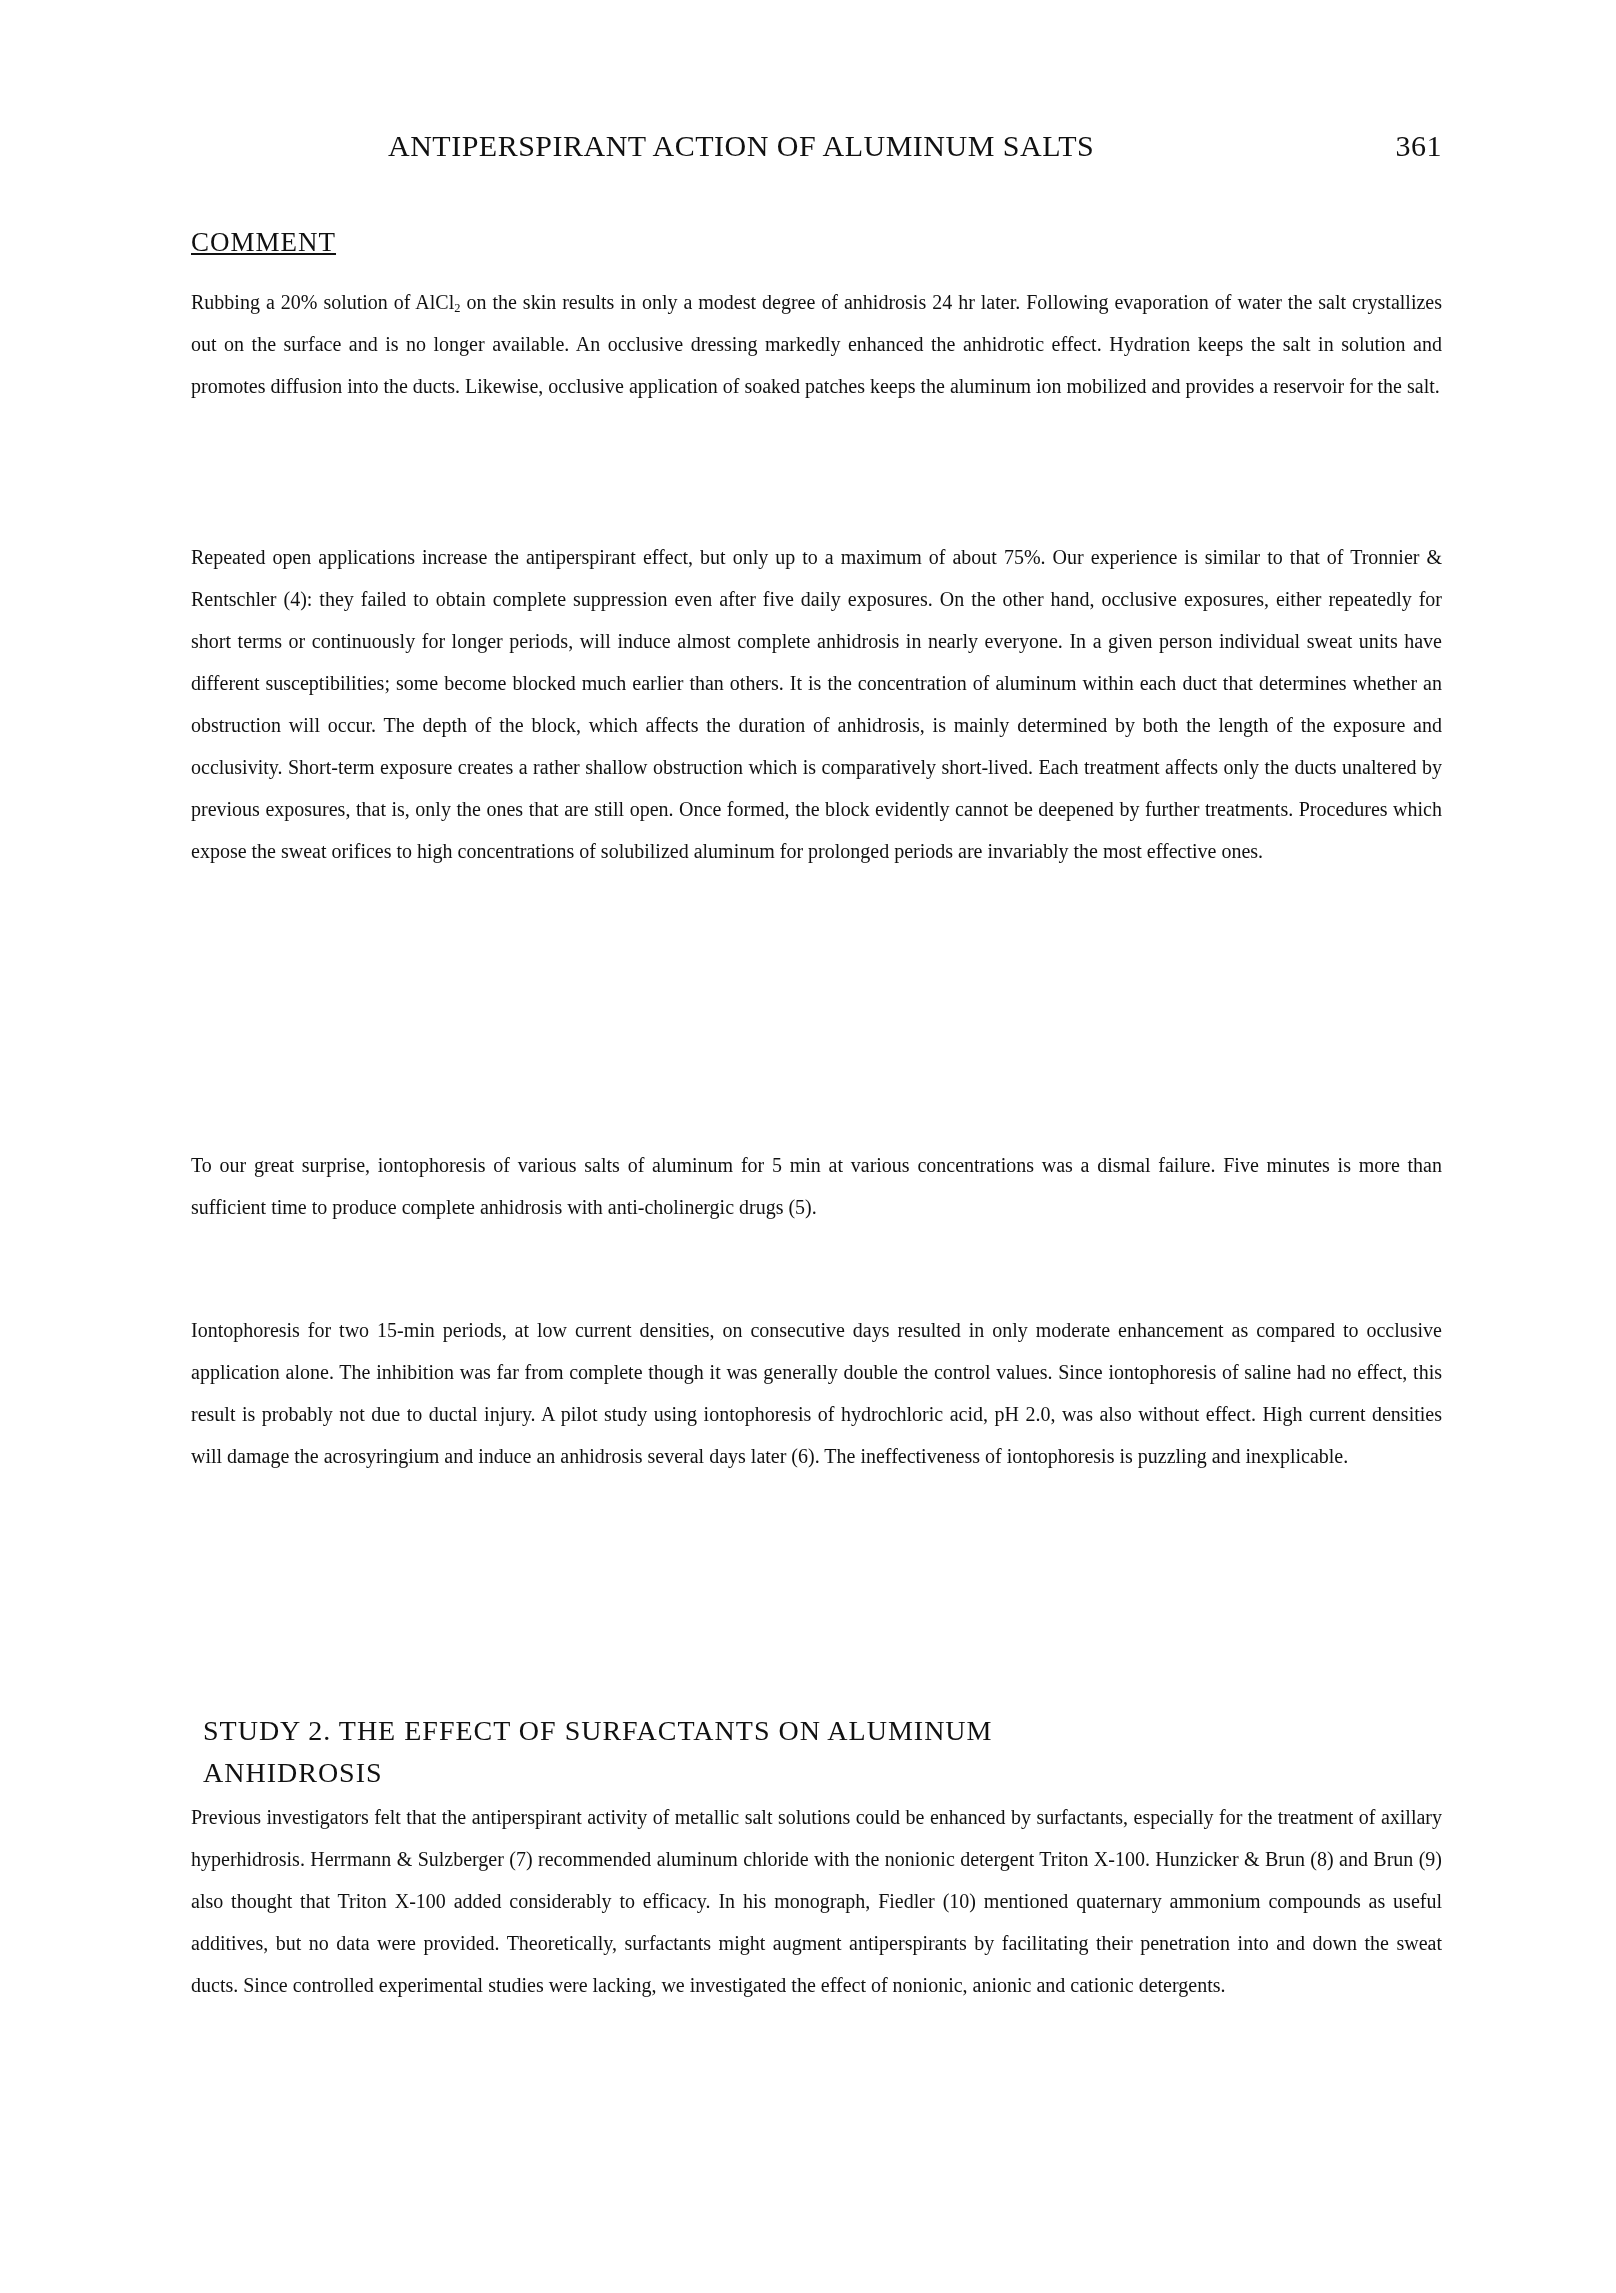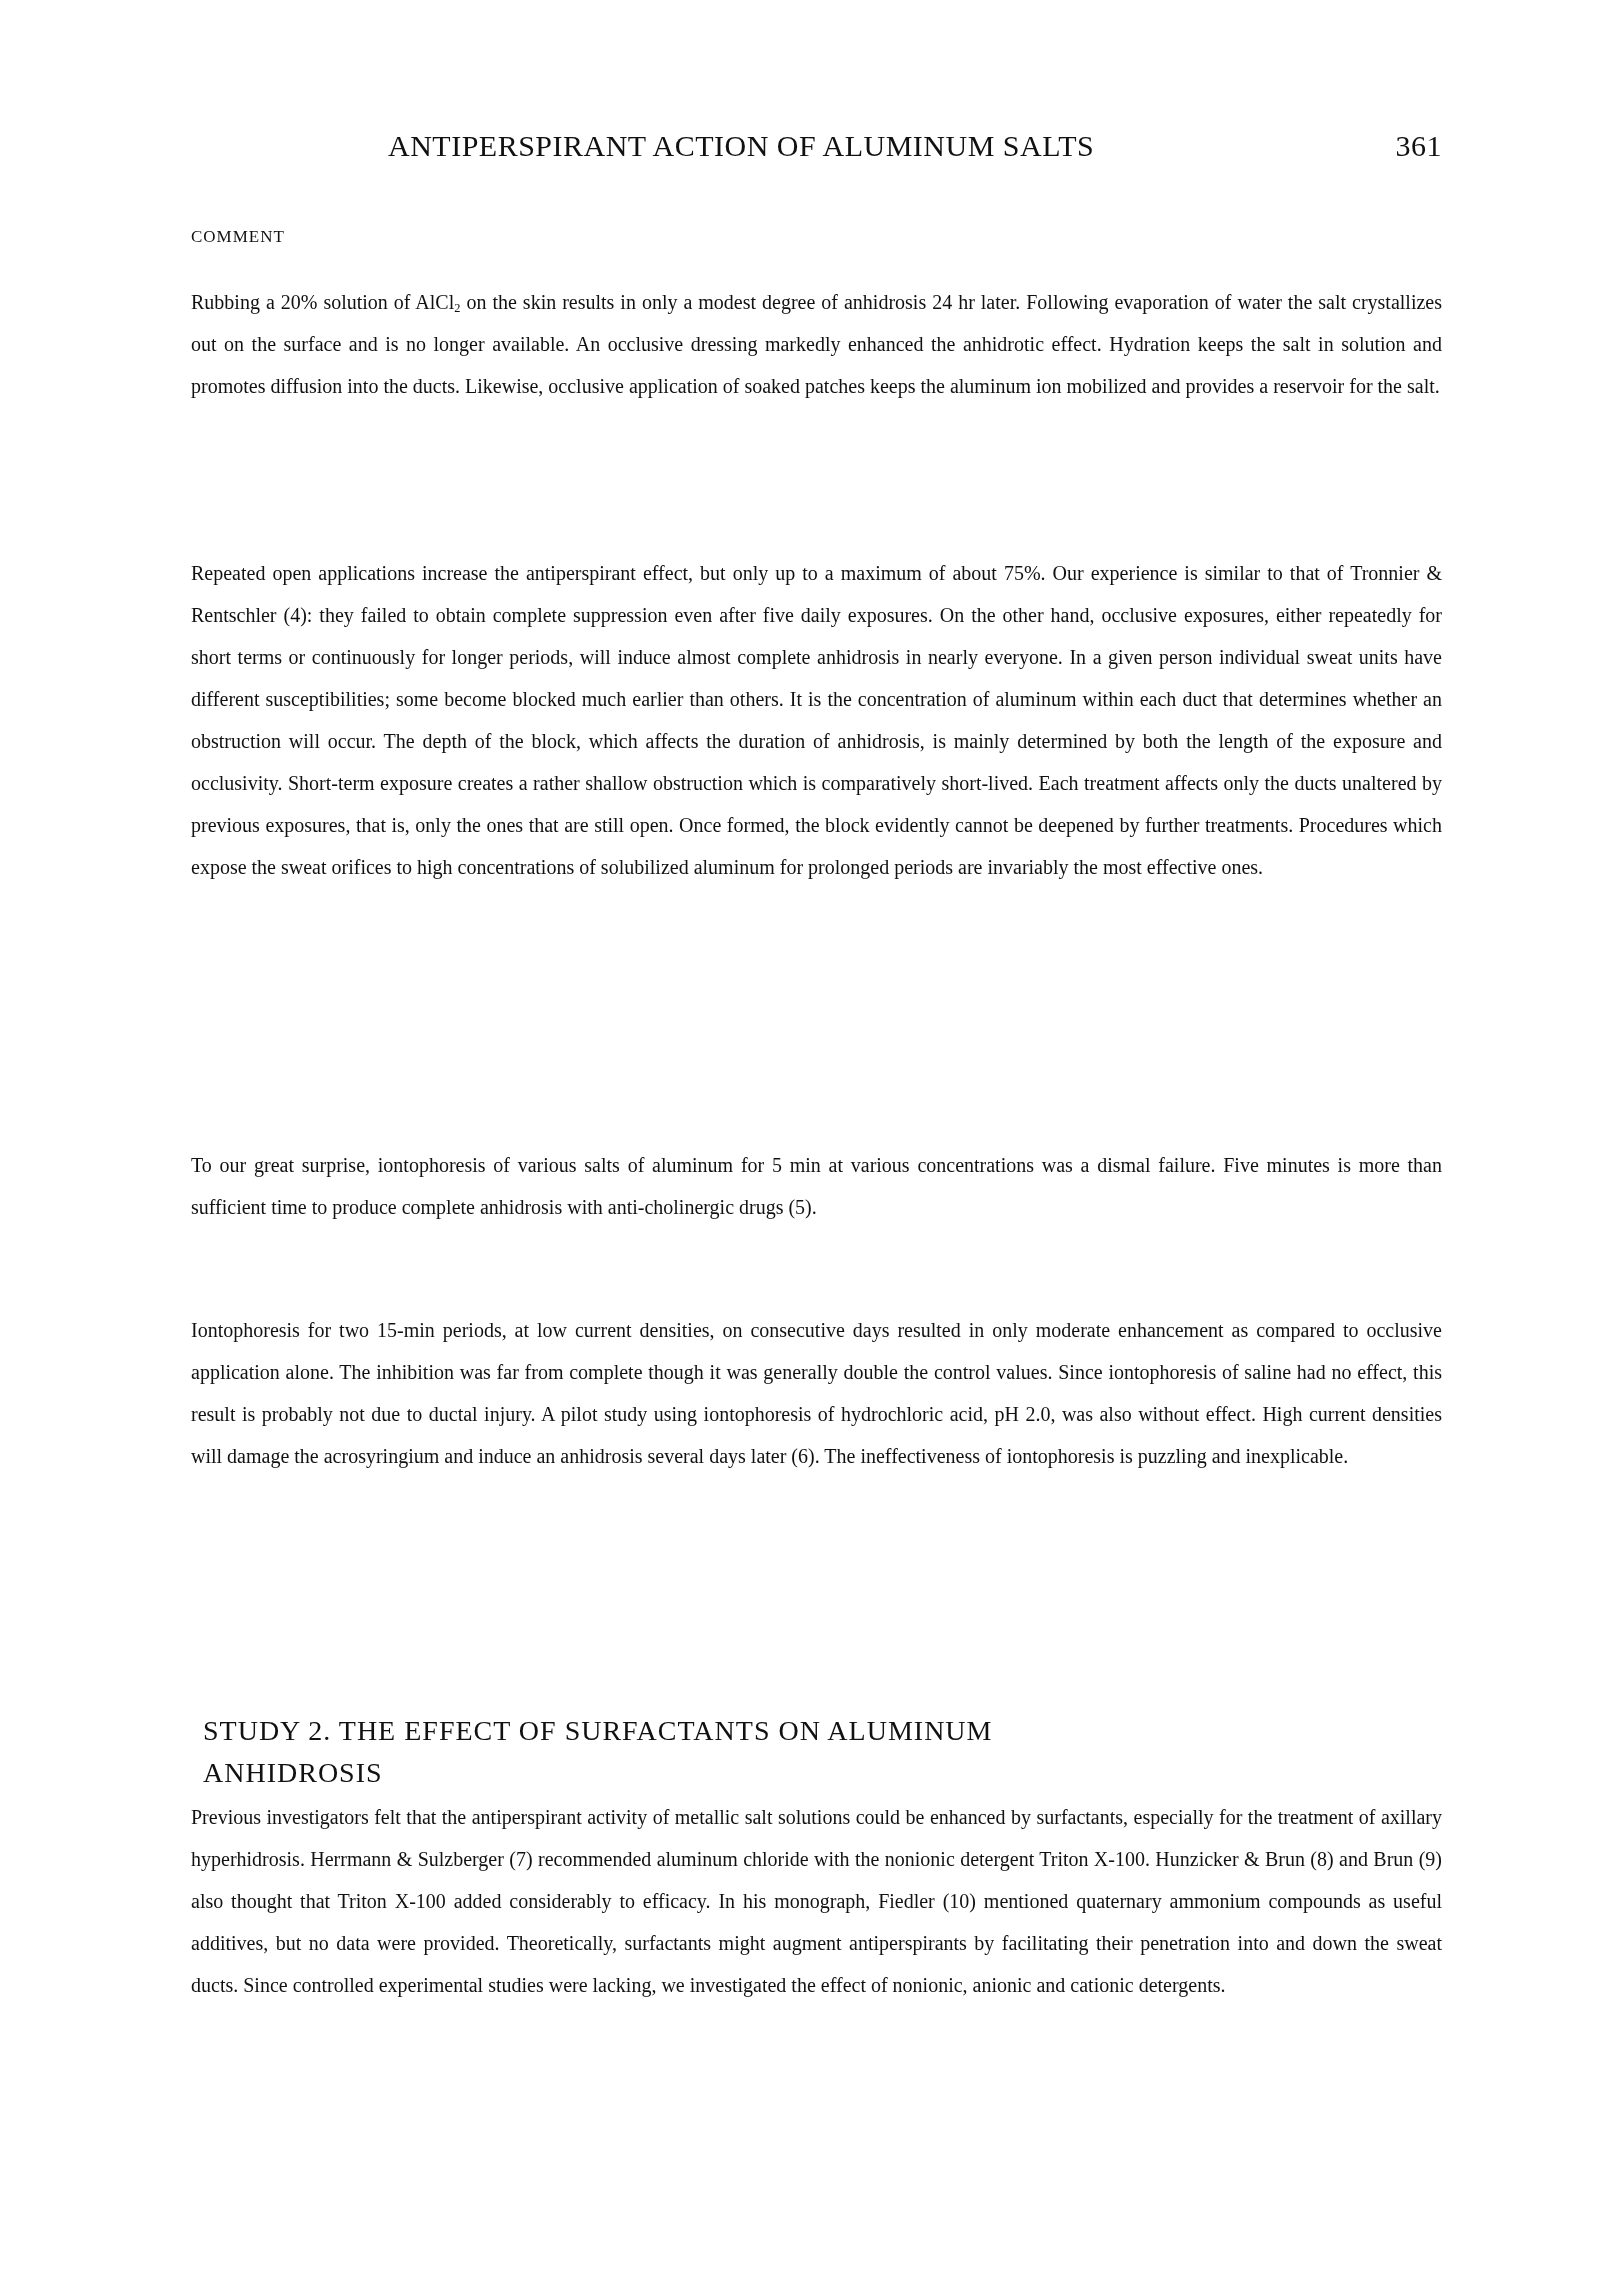--- a/index.html
+++ b/index.html
@@ -38,36 +38,37 @@
     }
     .page-number {
       position: absolute;
       right: 0;
       top: 0;
     }
     .section-label {
       position: absolute;
       top: 227px;
       left: 0;
-      font-size: 17px;
+      font-size: 27px;
       letter-spacing: 1px;
+      text-decoration: underline;
     }
     .para {
       position: absolute;
       left: 0;
       width: 1251px;
       margin: 0;
       font-size: 20px;
       line-height: 42px;
       text-align: justify;
       text-align-last: left;
       hyphens: manual;
     }
     #p1 { top: 281px; }
-    #p2 { top: 536px; margin-top: 16px; }
+    #p2 { top: 536px; }
     #p3 { top: 1144px; }
     #p4 { top: 1273px; margin-top: 36px; }
     .heading {
       position: absolute;
       left: 0;
       top: 1698px;
       width: 1057px;
       margin: 12px;
       font-size: 28px;
       font-weight: normal;

